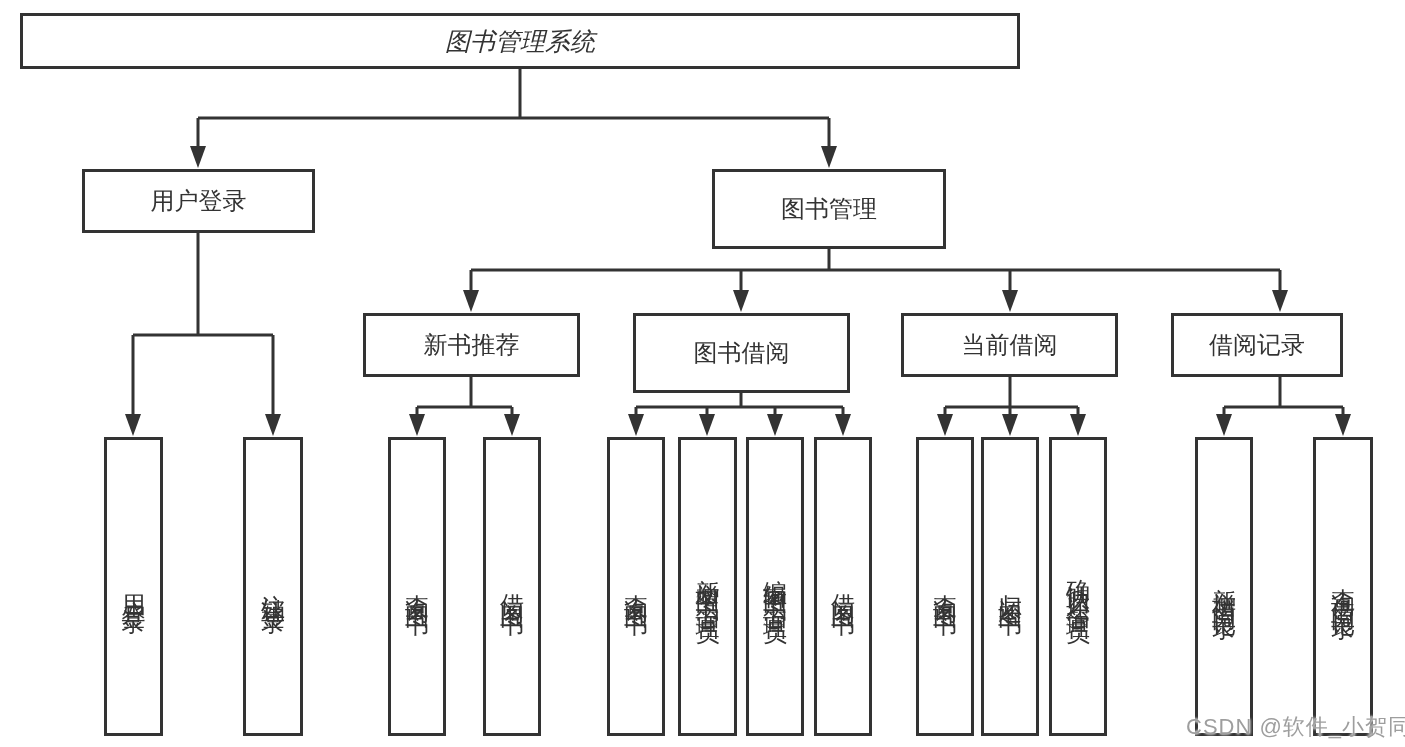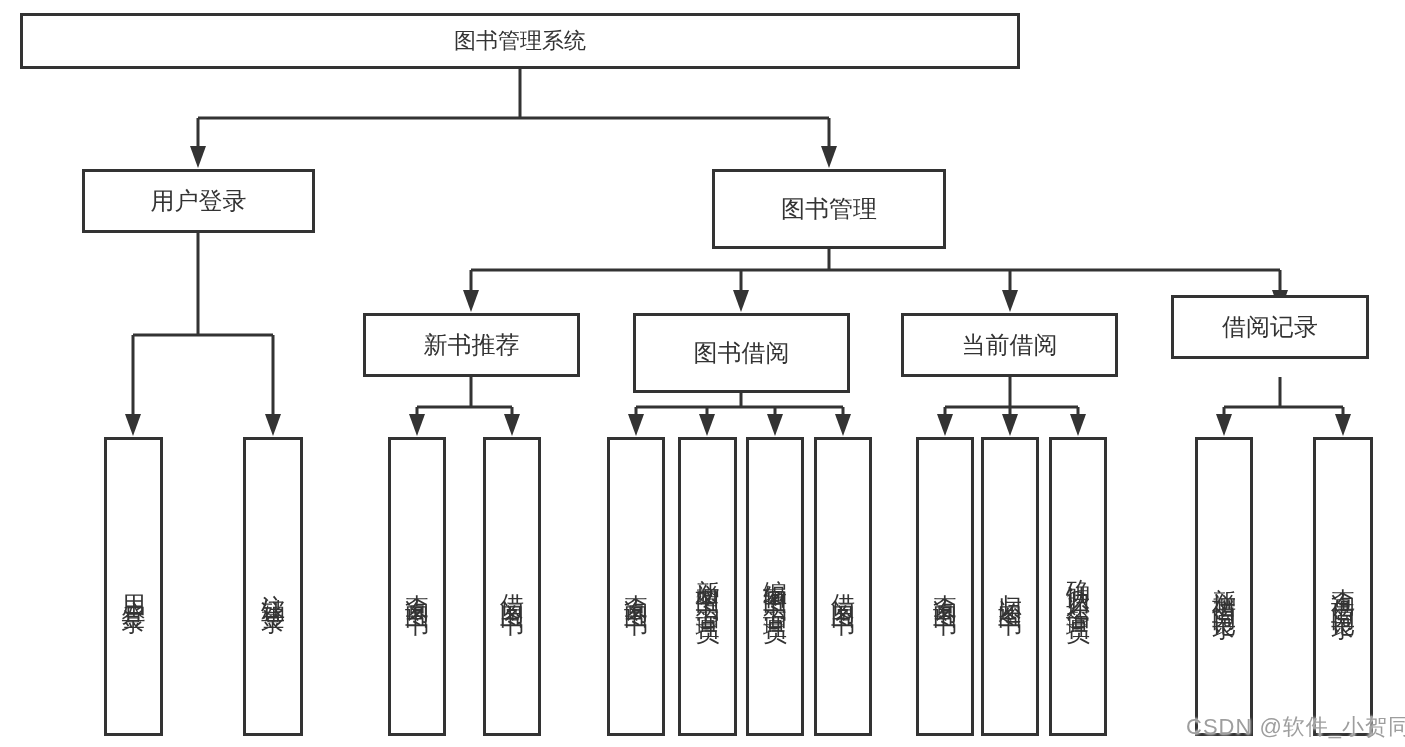--- a/index.html
+++ b/index.html
@@ -24,21 +24,21 @@
   .hnode {
     position: absolute;
     box-sizing: border-box;
     border: 3px solid #333333;
     background: #ffffff;
     display: flex;
     align-items: center;
     justify-content: center;
     color: #333333;
   }
-  .hnode.root { font-size: 22px; }
+  .hnode.root { font-size: 25px; font-style: italic; }
   .hnode.lvl  { font-size: 24px; }
   .vnode {
     position: absolute;
     box-sizing: border-box;
     border: 3px solid #333333;
     background: #ffffff;
     display: flex;
     align-items: center;
     justify-content: center;
     color: #333333;
@@ -121,21 +121,21 @@
 
   <div class="hnode lvl" style="left:363px; top:313px; width:217px; height:64px;">
     <span>新书推荐</span>
   </div>
   <div class="hnode lvl" style="left:633px; top:313px; width:217px; height:80px;">
     <span>图书借阅</span>
   </div>
   <div class="hnode lvl" style="left:901px; top:313px; width:217px; height:64px;">
     <span>当前借阅</span>
   </div>
-  <div class="hnode lvl" style="left:1171px; top:295px; width:198px; height:64px;">
+  <div class="hnode lvl" style="left:1171px; top:313px; width:172px; height:64px;">
     <span>借阅记录</span>
   </div>
 
   <div class="vnode" style="left:104px; top:437px; width:59px; height:299px;">
     <span>用户登录</span>
   </div>
   <div class="vnode" style="left:243px; top:437px; width:60px; height:299px;">
     <span>注销登录</span>
   </div>
 

